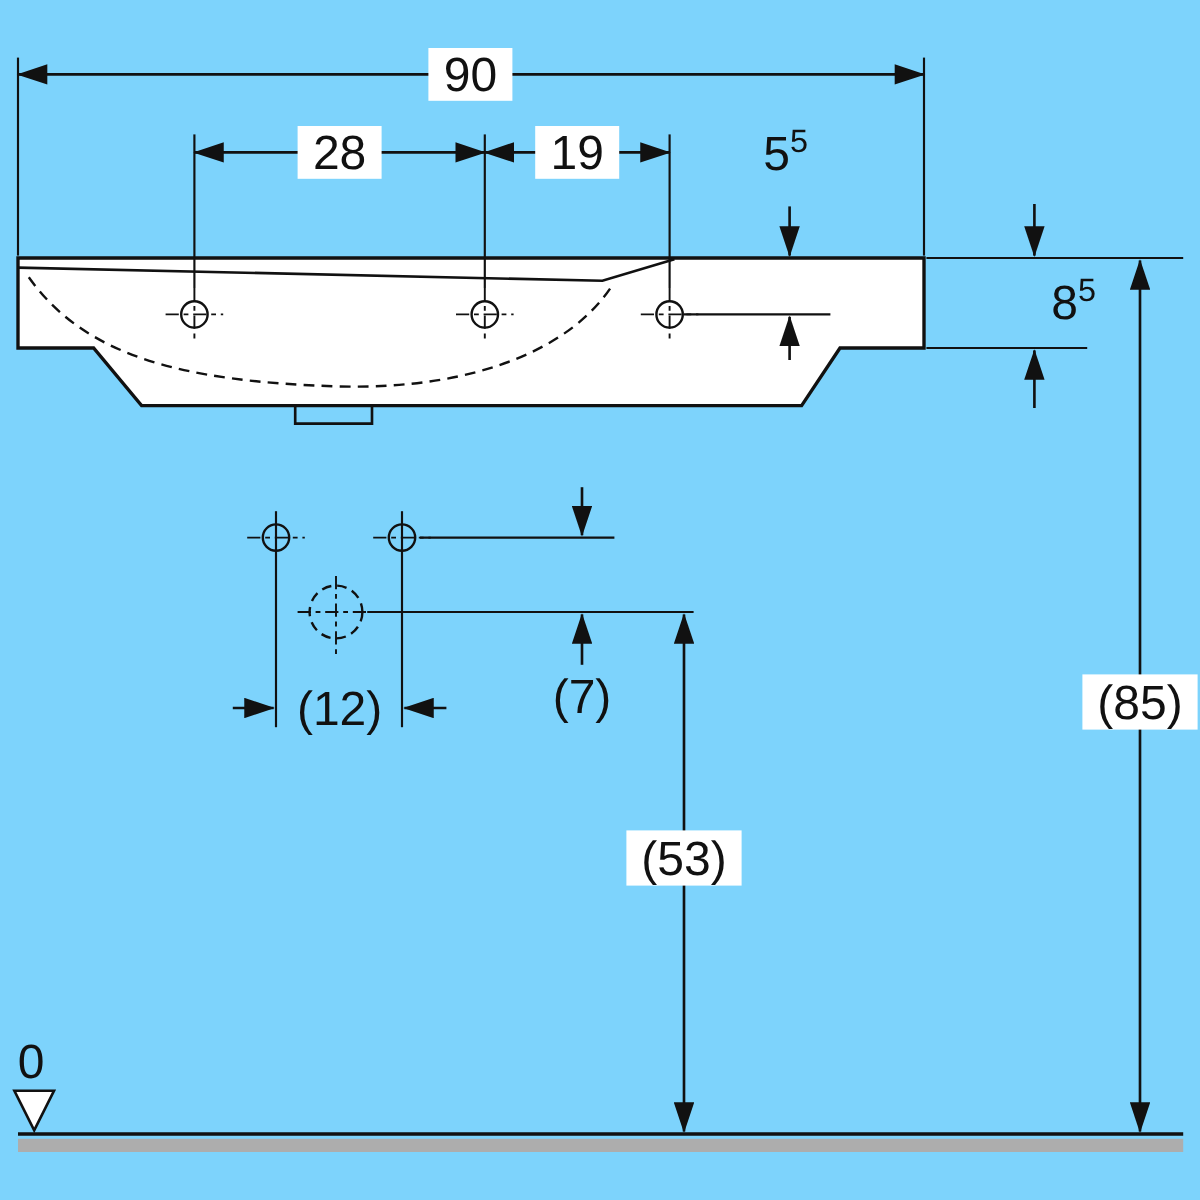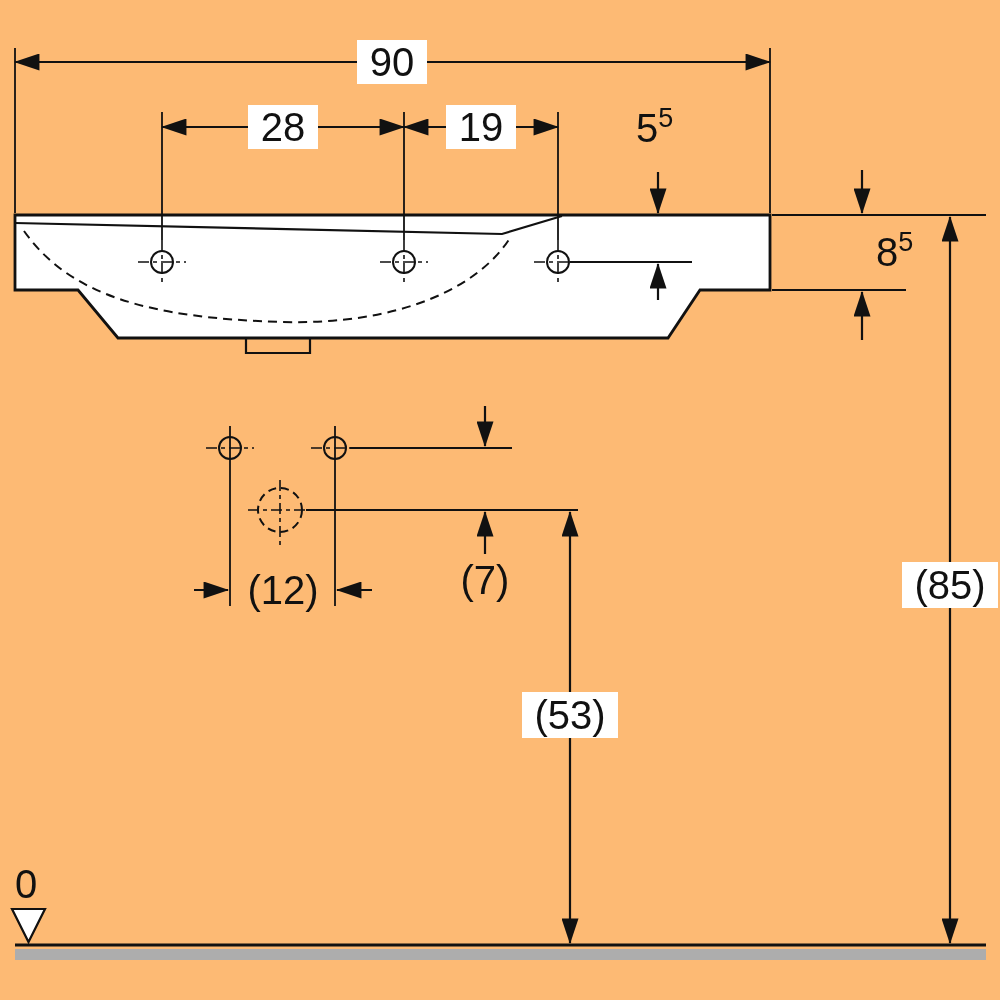--- a/index.html
+++ b/index.html
@@ -1,16 +1,16 @@
 <!DOCTYPE html>
 <html><head>
 <meta charset="utf-8">
 <style>
   html, body { margin: 0; padding: 0; background: #ffffff; }
-  .stage { width: 1000px; height: 1000px; position: relative; background: #fdba74; }
+  .stage { width: 1000px; height: 1000px; position: relative; background: #7dd3fc; }
   svg { display: block; }
   text {
     font-family: "Liberation Sans", "DejaVu Sans", sans-serif;
     fill: #111111;
   }
   .dim-label { font-size: 40px; }
   .dim-sup { font-size: 27px; }
   .thin  { stroke: #111111; stroke-width: 1.8; fill: none; }
   .dim   { stroke: #111111; stroke-width: 2.2; fill: none; }
   .main  { stroke: #111111; stroke-width: 2.8; fill: #ffffff; }

